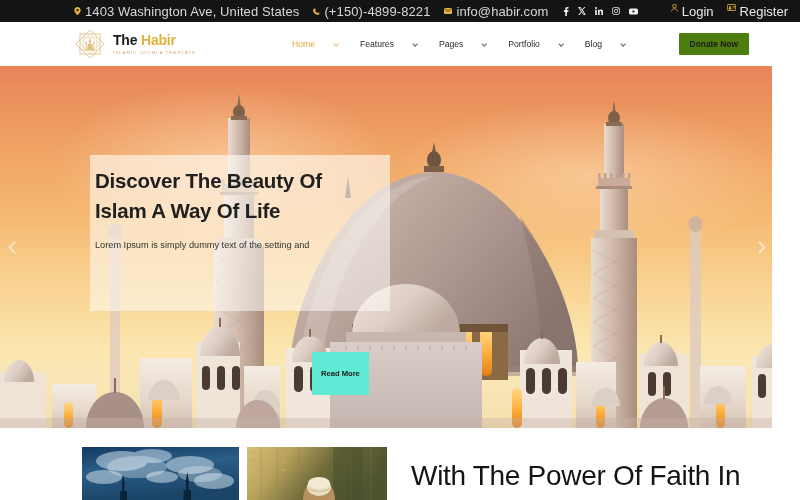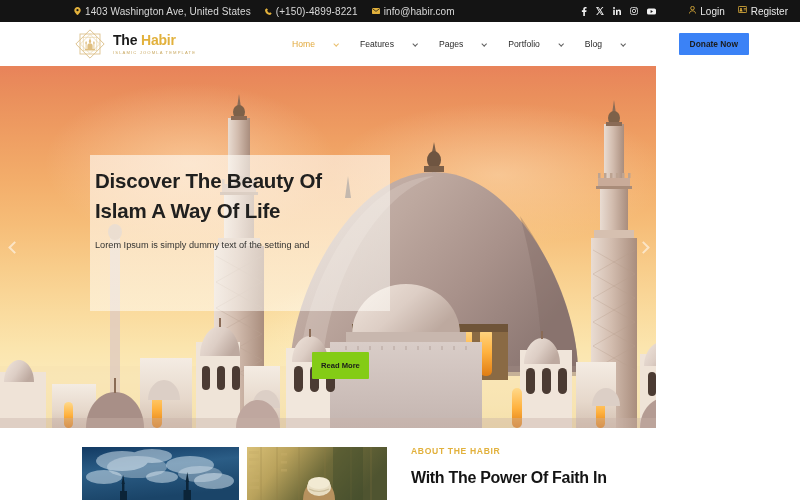--- a/index.html
+++ b/index.html
@@ -8,21 +8,21 @@
     width:800px; height:500px; overflow:hidden;
     font-family:"Liberation Sans", sans-serif;
     background:#ffffff;
   }
   #page { position:relative; width:800px; height:500px; overflow:hidden; background:#fff; }
 
   
   .topbar {
     position:absolute; left:0; top:0; width:800px; height:22px;
     background:#141414; color:#d8d8d8;
-    display:flex; align-items:center; font-size:10px;
+    display:flex; align-items:center; font-size:13px;
   }
   .tb-left { display:flex; align-items:center; gap:14px; margin-left:74px; }
   .tb-item { display:flex; align-items:center; gap:4px; white-space:nowrap; letter-spacing:.1px; }
   .tb-ico { color:#e2b13c; display:inline-flex; align-items:center; }
   .tb-ico svg { display:block; }
   .tb-right { display:flex; align-items:center; margin-left:auto; margin-right:12px; gap:0; }
   .socials { display:flex; align-items:center; gap:9px; margin-right:33px; }
   .soc { color:#f2f2f2; display:inline-flex; align-items:center; cursor:pointer; }
   .soc svg { display:block; }
   .acct { display:flex; align-items:center; gap:13px; }
@@ -47,26 +47,26 @@
   }
   .nav-item.active { color:#e2a93c; }
   .chev { width:5px; height:5px; position:relative; opacity:.75; }
   .chev::before {
     content:""; position:absolute; left:0; top:0px;
     width:3.4px; height:3.4px; border-right:1px solid currentColor;
     border-bottom:1px solid currentColor; transform:rotate(45deg);
   }
   .donate {
     margin-left:auto; margin-right:51px;
-    background:#3b82f6; color:#1b1b1b; font-size:8.4px; font-weight:bold;
+    background:#4d7c0f; color:#1b1b1b; font-size:8.4px; font-weight:bold;
     padding:6px 11px; border:none; border-radius:1px; cursor:pointer; white-space:nowrap;
   }
 
   
-  .hero { position:absolute; left:0; top:66px; width:656px; height:362px; overflow:hidden; }
+  .hero { position:absolute; left:0; top:66px; width:772px; height:362px; overflow:hidden; }
   .sky {
     position:absolute; inset:0;
     background:linear-gradient(to bottom,
       #e8835a 0%, #ea8f5c 8%, #ef9f63 20%, #f3ae6b 32%,
       #f6bd78 44%, #f8cd8b 56%, #fadb9e 68%, #fbe5ae 78%,
       #fbeab9 86%, #f8e6b4 94%, #f3dfa8 100%);
   }
   .sky-glow {
     position:absolute; left:6%; top:4%; width:46%; height:46%;
     background:radial-gradient(ellipse at center, rgba(255,225,190,.50), rgba(255,220,180,0) 68%);
@@ -104,36 +104,36 @@
   .hero-content { position:absolute; left:95px; top:100px; width:330px; z-index:9; }
   .hero-title {
     font-size:20.5px; font-weight:bold; color:#20201f; line-height:1.48;
     letter-spacing:-.2px; white-space:nowrap;
   }
   .hero-desc {
     margin-top:10px; font-size:9.2px; color:#333331; line-height:1.82; white-space:nowrap;
   }
   .hero-btn {
     position:absolute; left:312px; top:286px; z-index:9;
-    background:#84cc16; color:#1b1b1b; font-size:7.6px; font-weight:bold;
-    padding:9px 9px; border:none; border-radius:1px; cursor:pointer; white-space:nowrap;
+    background:#5eead4; color:#1b1b1b; font-size:7.6px; font-weight:bold;
+    padding:17px 9px; border:none; border-radius:1px; cursor:pointer; white-space:nowrap;
   }
 
   
   .about { position:absolute; left:0; top:428px; width:800px; height:72px; background:#fff; }
   .about-imgs { position:absolute; left:82px; top:19px; display:flex; gap:8px; }
   .ph { width:157px; height:53px; overflow:hidden; position:relative; }
   .ph.two { width:140px; }
   .ph svg { display:block; }
   .about-text { position:absolute; left:411px; top:18px; width:380px; }
   .about-eyebrow {
     font-size:8.6px; font-weight:bold; color:#e2b13c; letter-spacing:.65px;
   }
   .about-heading {
-    margin-top:13px; font-size:16px; font-weight:bold; color:#141414;
+    margin-top:13px; font-size:28px; font-weight:normal; color:#141414;
     line-height:1.18; letter-spacing:-.3px; white-space:nowrap;
   }
 </style>
 </head>
 <body>
 
 <div id="page">
 
   <div class="topbar">
     <div class="tb-left">
@@ -573,18 +573,17 @@
           <g>
             <path d="M56 53c0-12 7-20 16-20s16 8 16 20z" fill="#b6915e"></path>
             <ellipse cx="72" cy="40" rx="12" ry="9" fill="#e8ddc2"></ellipse>
             <ellipse cx="72" cy="36" rx="11" ry="6" fill="#f2ead3"></ellipse>
             <path d="M62 42q10 5 20 0" stroke="#cdbf9d" stroke-width="1.2" fill="none"></path>
           </g>
         </svg>
       </div>
     </div>
     <div class="about-text">
-      <div class="about-eyebrow">ABOUT THE HABIR</div>
       <div class="about-heading">With The Power Of Faith In</div>
     </div>
   </div>
 
 </div>
 
 </body></html>

